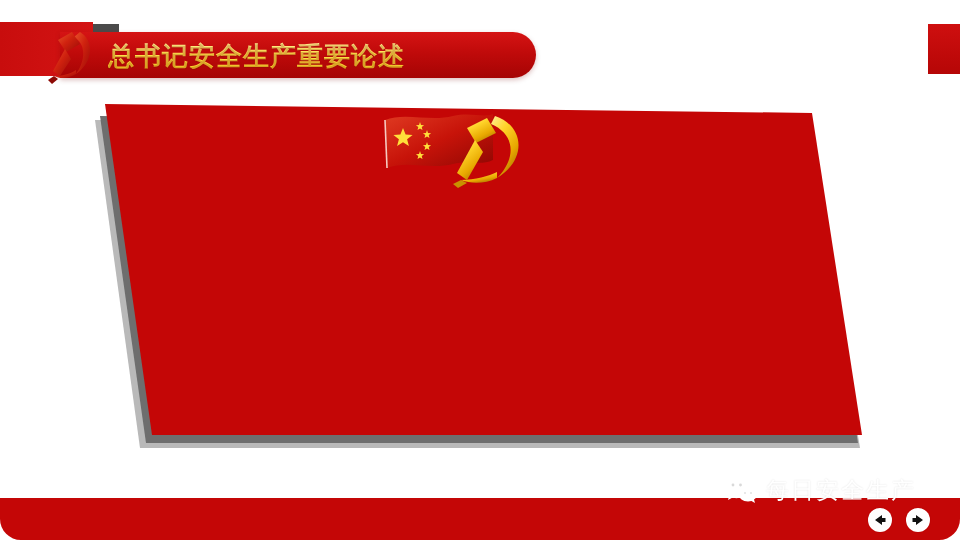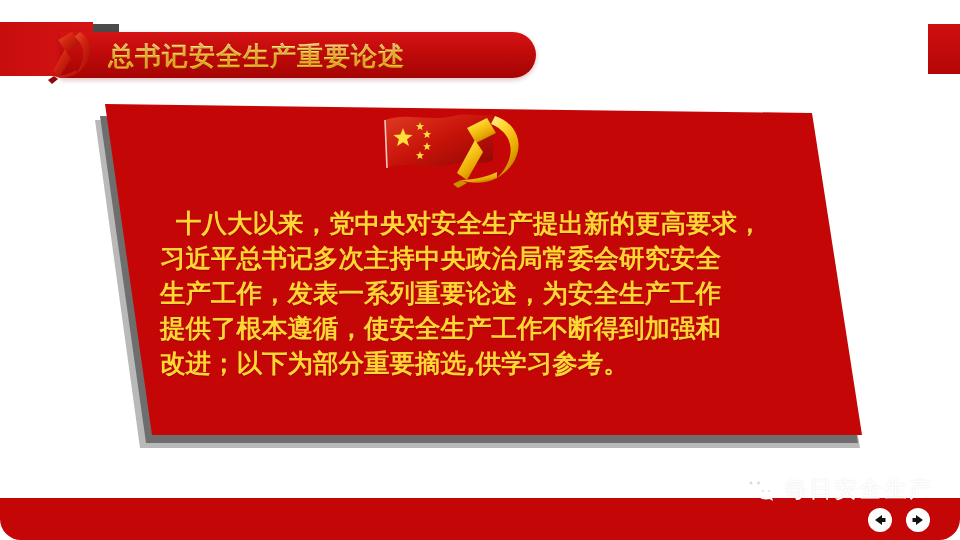--- a/index.html
+++ b/index.html
@@ -138,25 +138,25 @@
   .footer-band {
     position: absolute;
     left: 0;
     top: 498px;
     width: 960px;
     height: 42px;
     background: #c40606;
   }
   .wechat-brand {
     position: absolute;
-    left: 742px;
+    left: 724px;
     top: 474px;
     height: 32px;
     display: flex;
-    align-items: flex-start;
+    align-items: center;
     gap: 8px;
   }
   .wechat-icon {
     width: 34px;
     height: 28px;
   }
   .wechat-label {
     font-size: 23px;
     font-weight: normal;
     color: #ffffff;
@@ -257,27 +257,20 @@
       <path d="M120 8 C150 18 152 52 122 70 C142 50 140 26 116 16 Z" fill="url(#goldGrad)"></path>
       <path d="M122 70 C110 76 96 76 86 72 C100 72 114 68 122 64 Z" fill="url(#goldGrad)"></path>
       <path d="M86 72 L78 76 L83 80 L92 75 Z" fill="#c99000"></path>
 
       <path d="M92 20 L112 10 L121 25 L101 35 Z" fill="url(#goldGrad)"></path>
 
       <path d="M100 32 L108 44 L92 72 L82 65 Z" fill="url(#goldGrad)"></path>
     </g>
   </svg>
 
-  <div class="body-text">
-    <div class="line first">十八大以来，党中央对安全生产提出新的更高要求，</div>
-    <div class="line">习近平总书记多次主持中央政治局常委会研究安全</div>
-    <div class="line">生产工作，发表一系列重要论述，为安全生产工作</div>
-    <div class="line">提供了根本遵循，使安全生产工作不断得到加强和</div>
-    <div class="line">改进；以下为部分重要摘选,供学习参考。</div>
-  </div>
 
   <div class="footer-band"></div>
 
   <div class="wechat-brand">
     <svg class="wechat-icon" viewBox="0 0 34 28">
 
       <path d="M13 2 C6 2 1 6.5 1 12 C1 15 2.6 17.7 5.2 19.5 L4 24 L8.6 21.6 C10 22 11.5 22.2 13 22.2 C13.4 22.2 13.8 22.2 14.2 22.1 C13.6 21 13.3 19.8 13.3 18.5 C13.3 13.6 18 9.8 23.8 9.8 C24.2 9.8 24.6 9.8 25 9.9 C24.1 5.4 19.1 2 13 2 Z" fill="#ffffff"></path>
       <circle cx="9" cy="9" r="1.4" fill="#d9d9d9"></circle>
       <circle cx="16.5" cy="9" r="1.4" fill="#d9d9d9"></circle>
 

